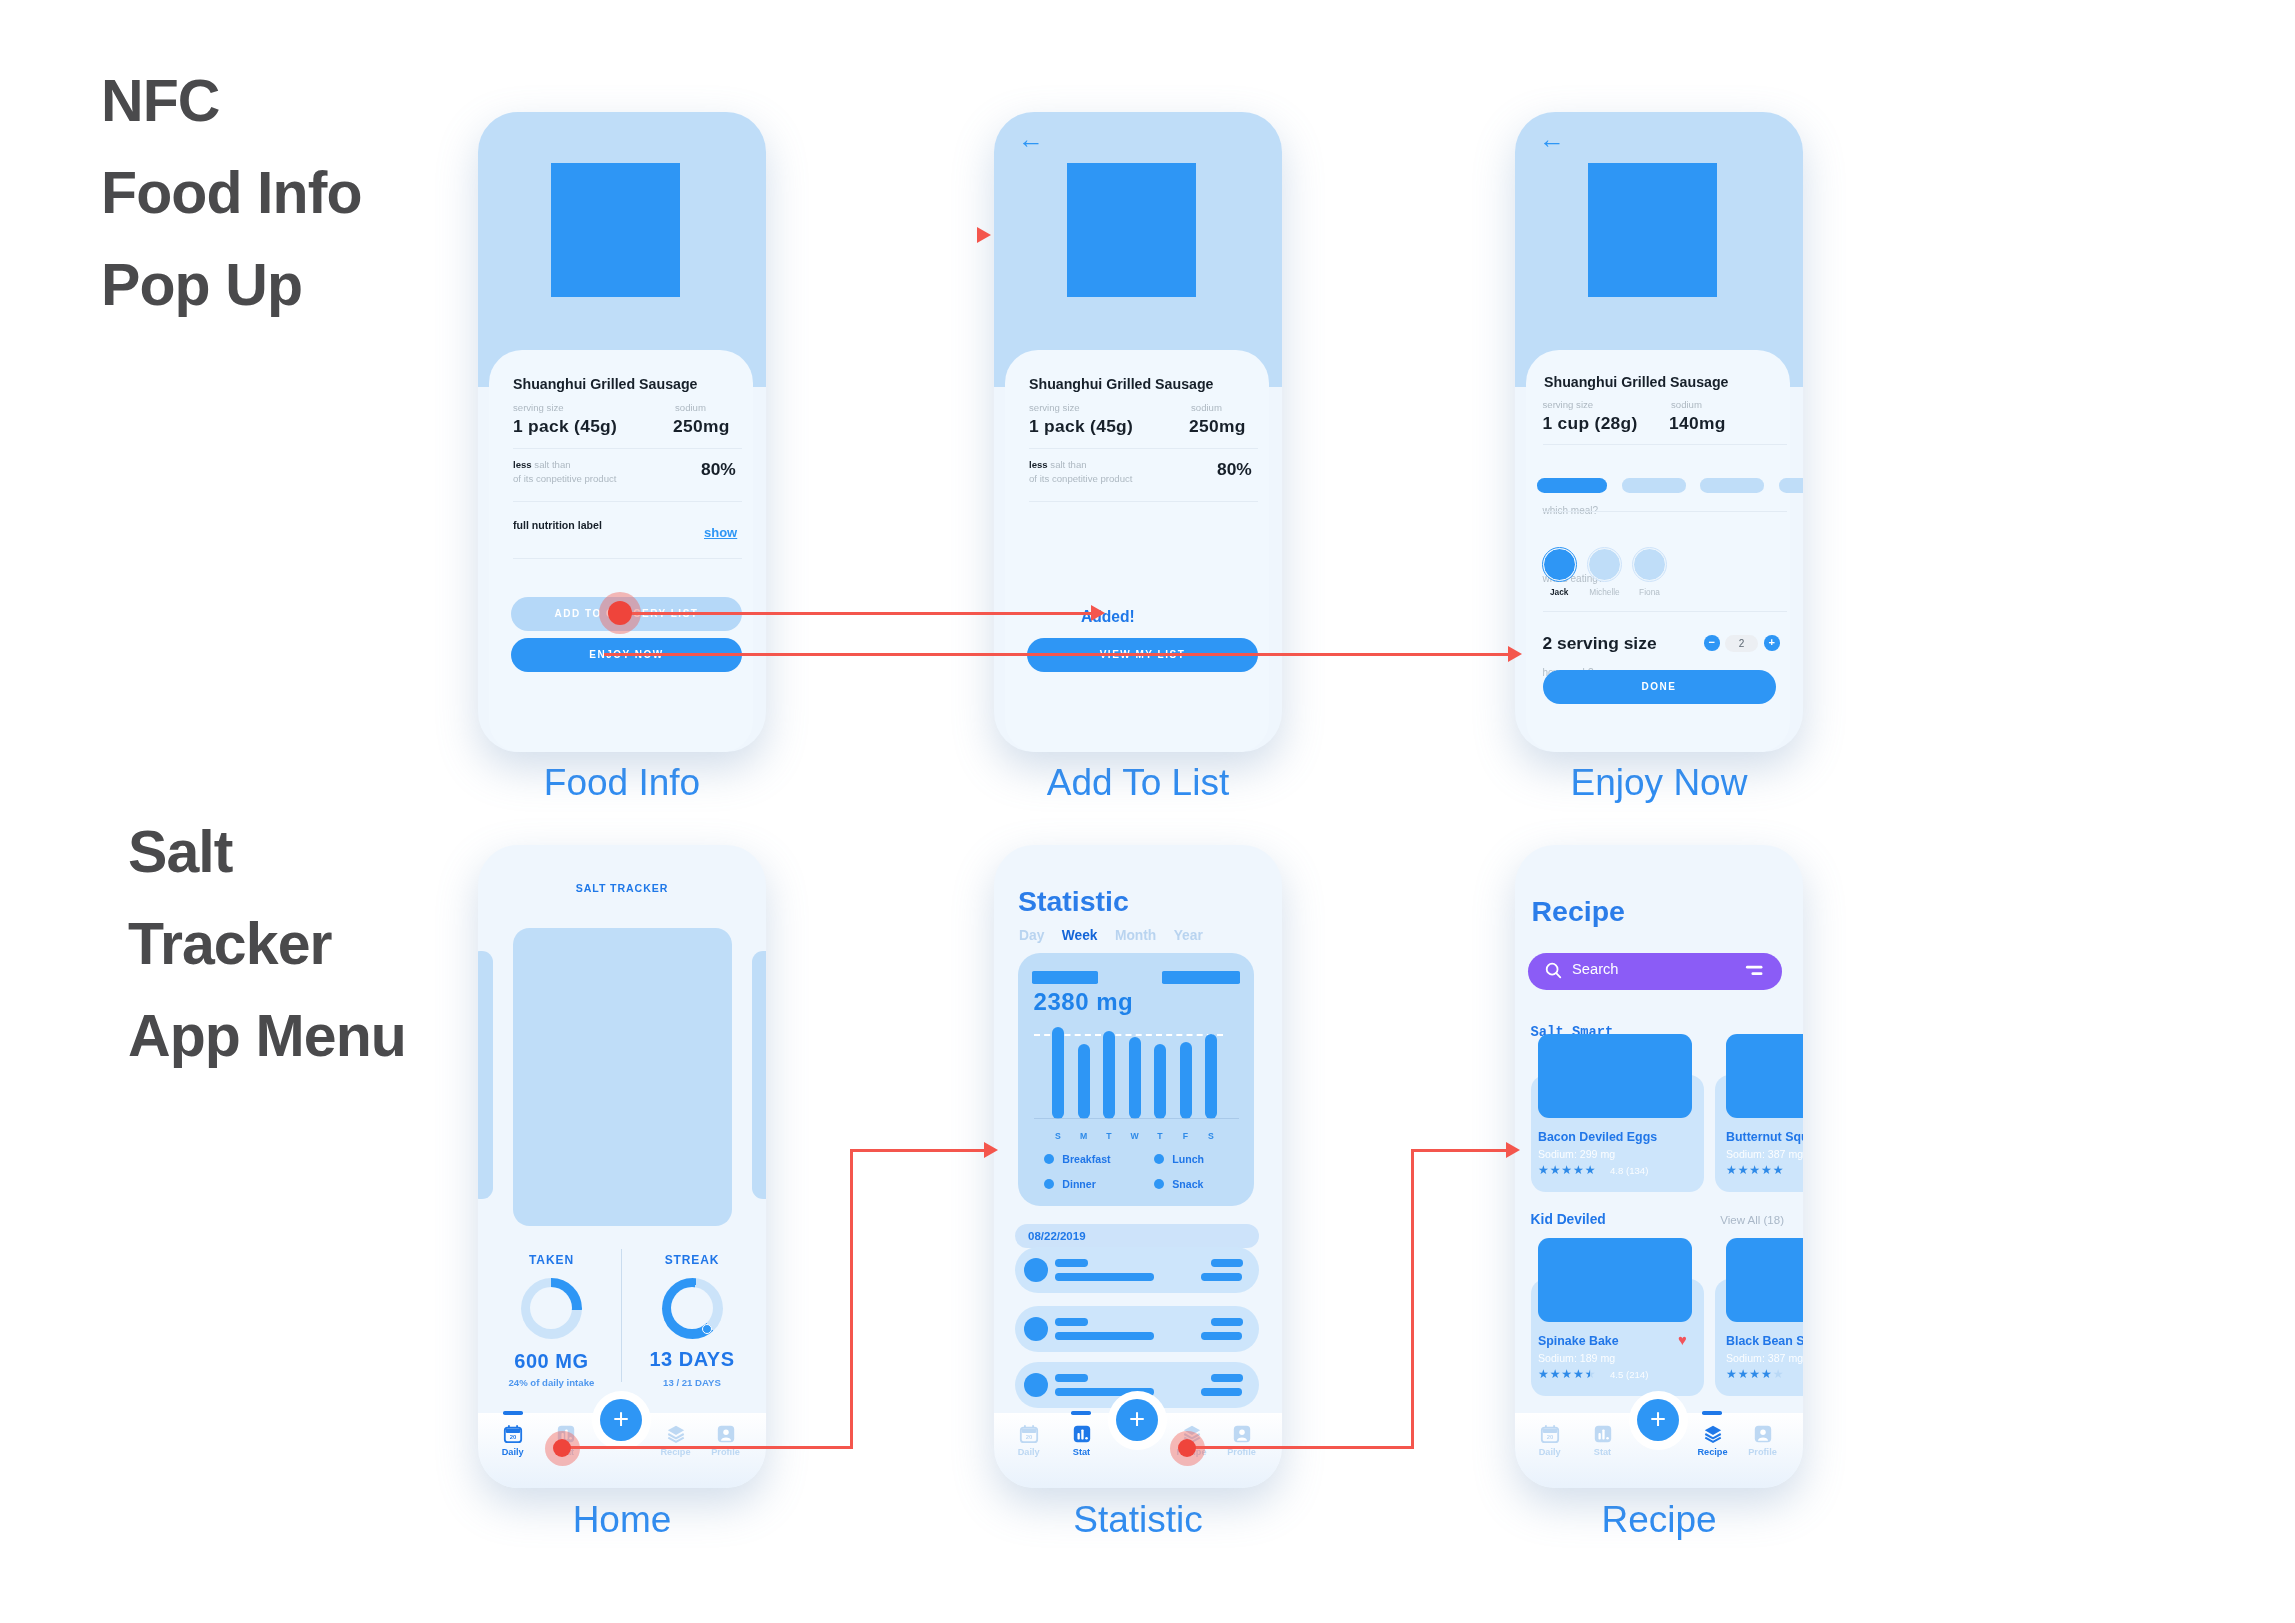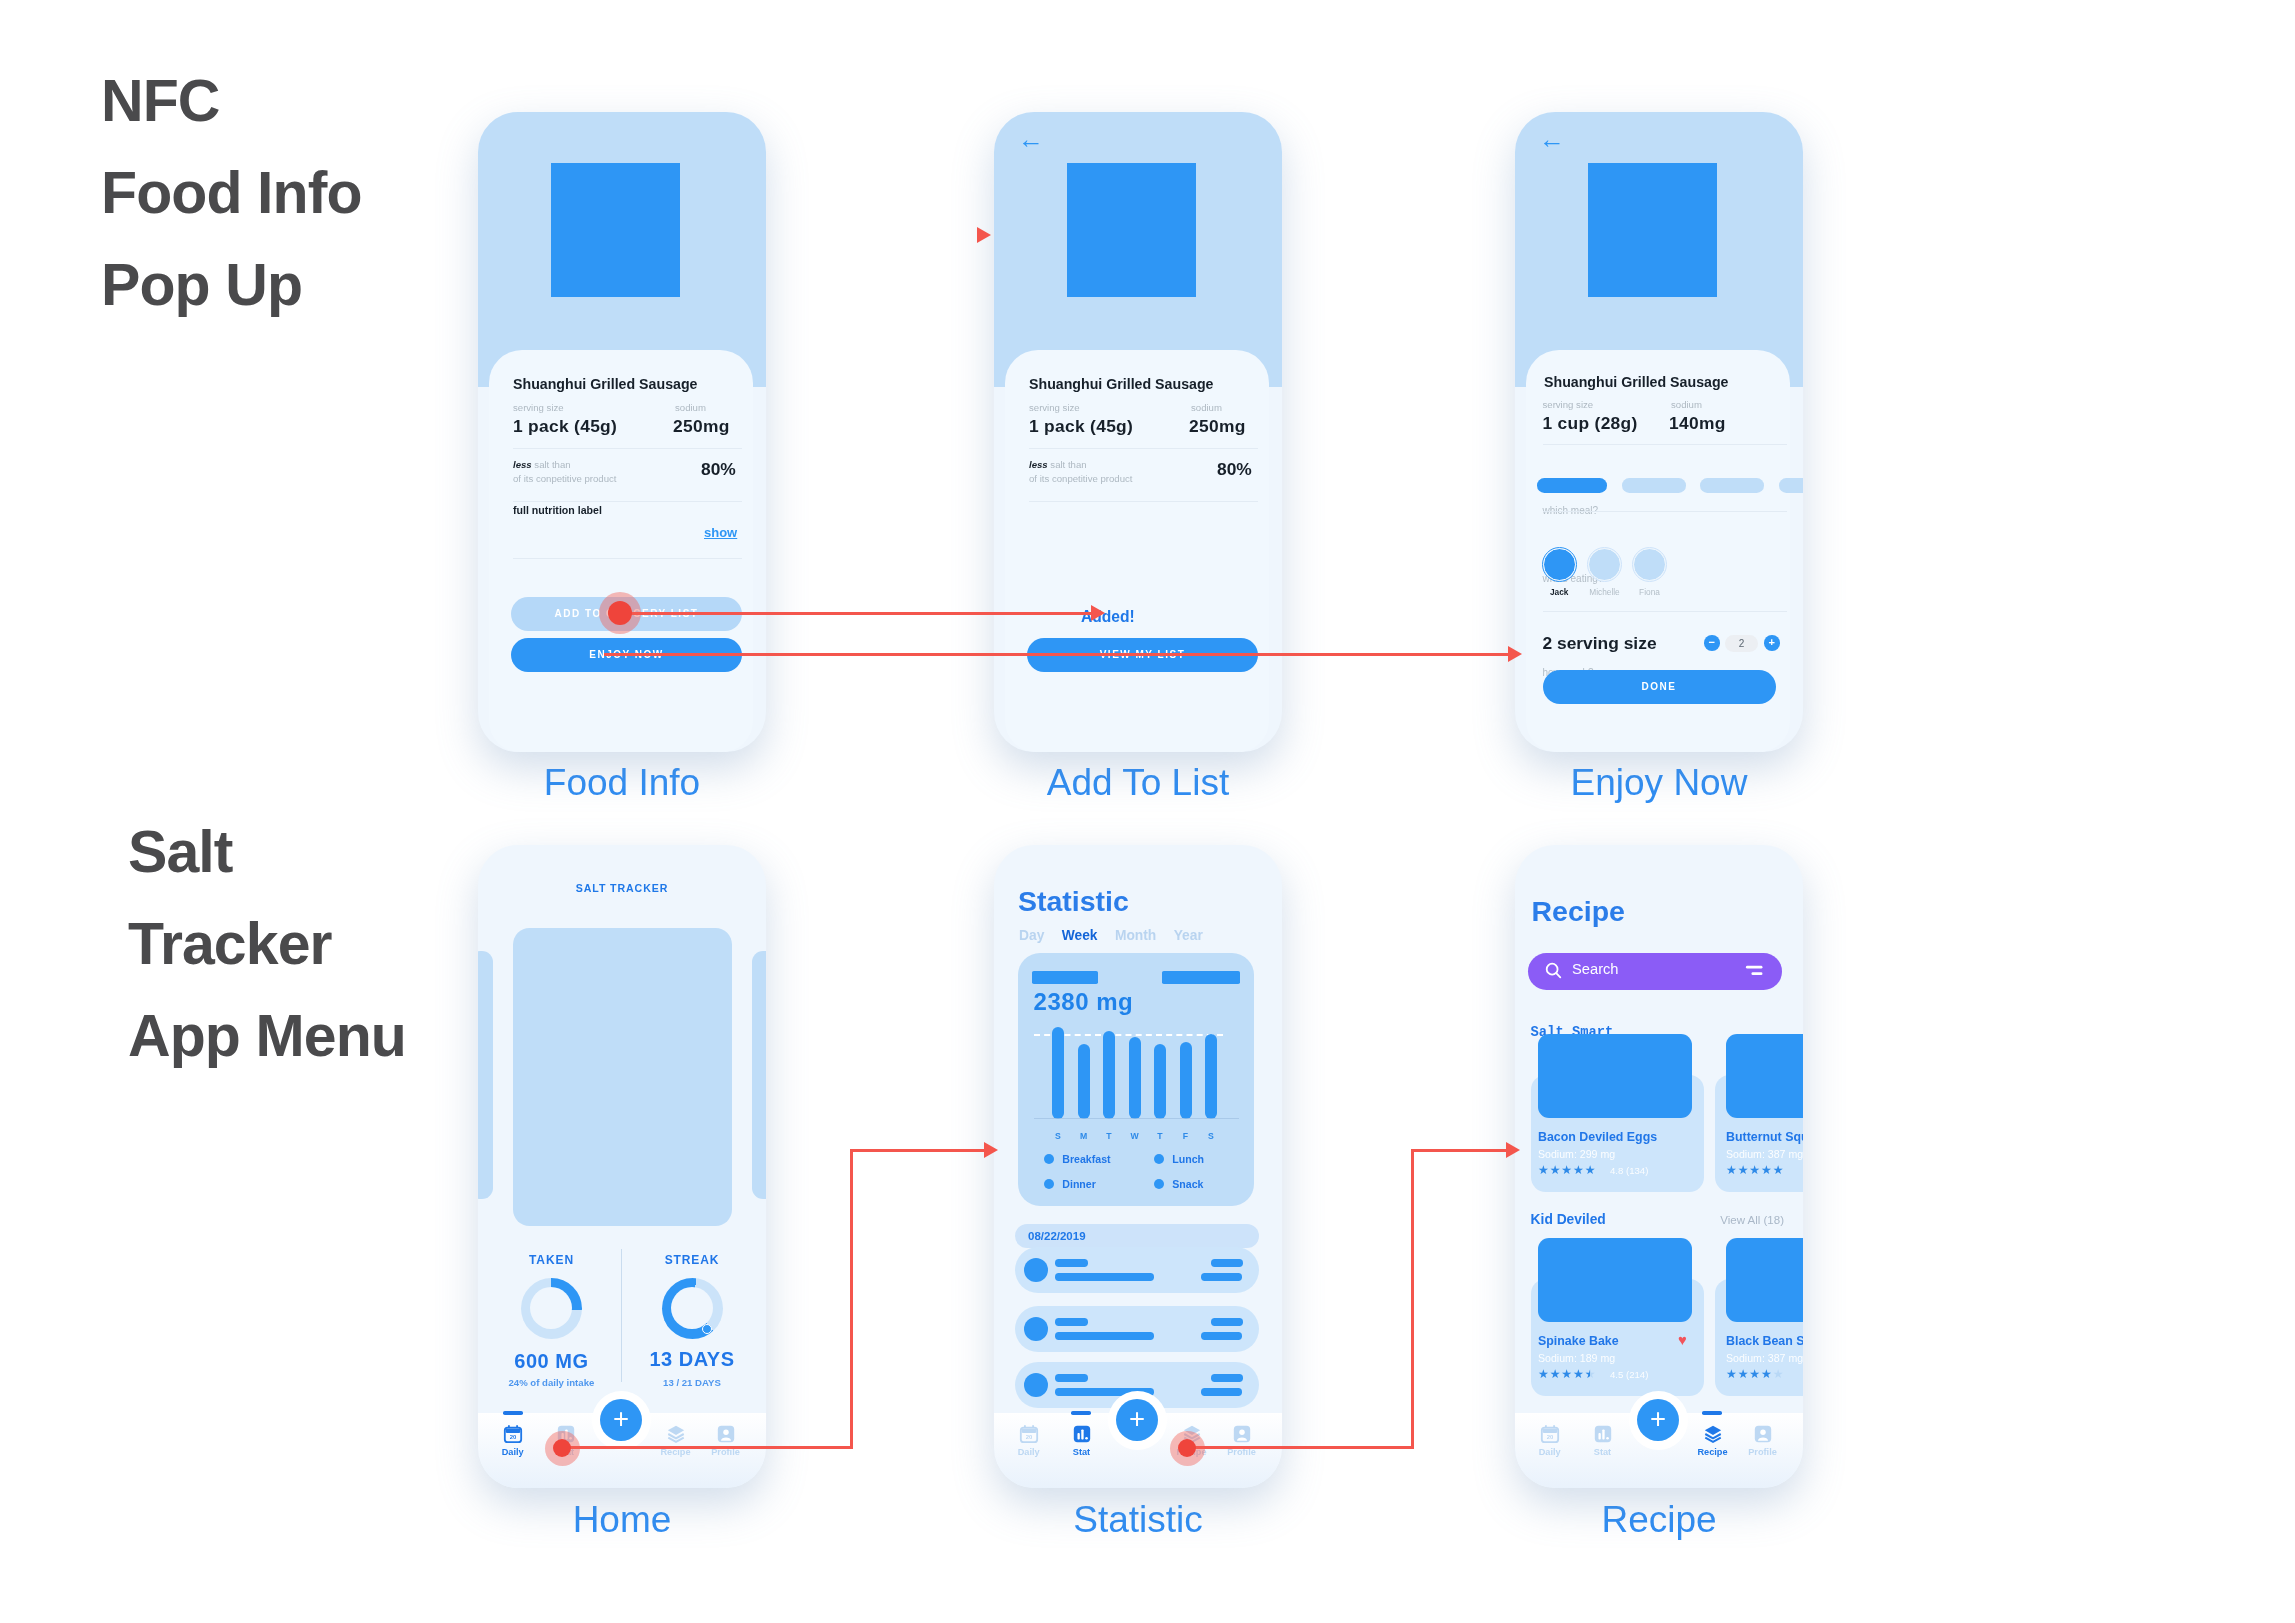--- a/index.html
+++ b/index.html
@@ -18,21 +18,21 @@
   .hero{position:absolute;left:0;top:0;right:0;background:#bfddf8;}
   .hero-sq{position:absolute;background:#2e96f5;}
   .backarrow{position:absolute;left:24px;top:13px;font-size:26px;color:#2e96f5;line-height:29px;}
   .sheet{position:absolute;left:11px;right:13px;bottom:0;background:#f1f8fe;border-radius:33px 33px 31px 31px;}
 
   .p-title{position:absolute;font-size:14.2px;font-weight:800;color:#17202a;}
   .p-lab{position:absolute;font-size:9.6px;color:#aeb9c2;}
   .p-val{position:absolute;font-size:17.4px;font-weight:800;color:#17202a;letter-spacing:0.3px;}
   .divider{position:absolute;height:0.9px;background:#e2ebf4;}
   .less-line{position:absolute;font-size:9.6px;color:#aeb9c2;}
-  .less-line b{color:#17202a;font-weight:800;font-style:italic;}
+  .less-line b{color:#17202a;font-weight:800;}
   .pct{position:absolute;font-size:17.4px;font-weight:800;color:#17202a;}
   .nut-lab{position:absolute;font-size:10.6px;font-weight:800;color:#17202a;}
   .show-link{position:absolute;font-size:13px;font-weight:800;color:#2e96f5;text-decoration:underline;}
   .pill-btn{position:absolute;left:33px;width:231px;height:34px;border-radius:17.4px;
             text-align:center;line-height:34px;font-size:10px;font-weight:700;letter-spacing:1.5px;color:#ffffff;}
   .btn-light{background:#b5d8f8;}
   .btn-blue{background:#2e96f5;}
   .added-txt{position:absolute;font-size:15.6px;font-weight:800;color:#1f78e8;}
 
   
@@ -141,21 +141,21 @@
     <div class="p-title" style="left:35px;top:264px;">Shuanghui Grilled Sausage</div>
     <div class="p-lab" style="left:35px;top:290px;">serving size</div>
     <div class="p-val" style="left:35px;top:304px;">1 pack (45g)</div>
     <div class="p-lab" style="left:197px;top:290px;">sodium</div>
     <div class="p-val" style="left:195px;top:304px;">250mg</div>
     <div class="divider" style="left:35px;right:24px;top:336px;"></div>
     <div class="less-line" style="left:35px;top:347px;"><b>less</b><span> salt than</span></div>
     <div class="less-line" style="left:35px;top:361px;">of its conpetitive product</div>
     <div class="pct" style="left:223px;top:347px;">80%</div>
     <div class="divider" style="left:35px;right:24px;top:389px;"></div>
-    <div class="nut-lab" style="left:35px;top:392px;text-align:right;">full nutrition label</div>
+    <div class="nut-lab" style="left:35px;top:407px;text-align:right;">full nutrition label</div>
     <div class="show-link" style="left:226px;top:413px;">show</div>
     <div class="divider" style="left:35px;right:24px;top:446px;"></div>
     <div class="pill-btn btn-light" style="top:485px;">ADD TO GROCERY LIST</div>
     <div class="pill-btn btn-blue" style="top:526px;">ENJOY NOW</div>
   </div>
 
   <div class="phone tall1" style="left:994px;top:112px;">
     <div class="hero" style="height:275px;"></div>
     <div class="backarrow">←</div>
     <div class="hero-sq" style="left:73px;top:51px;width:129px;height:134px;"></div>

